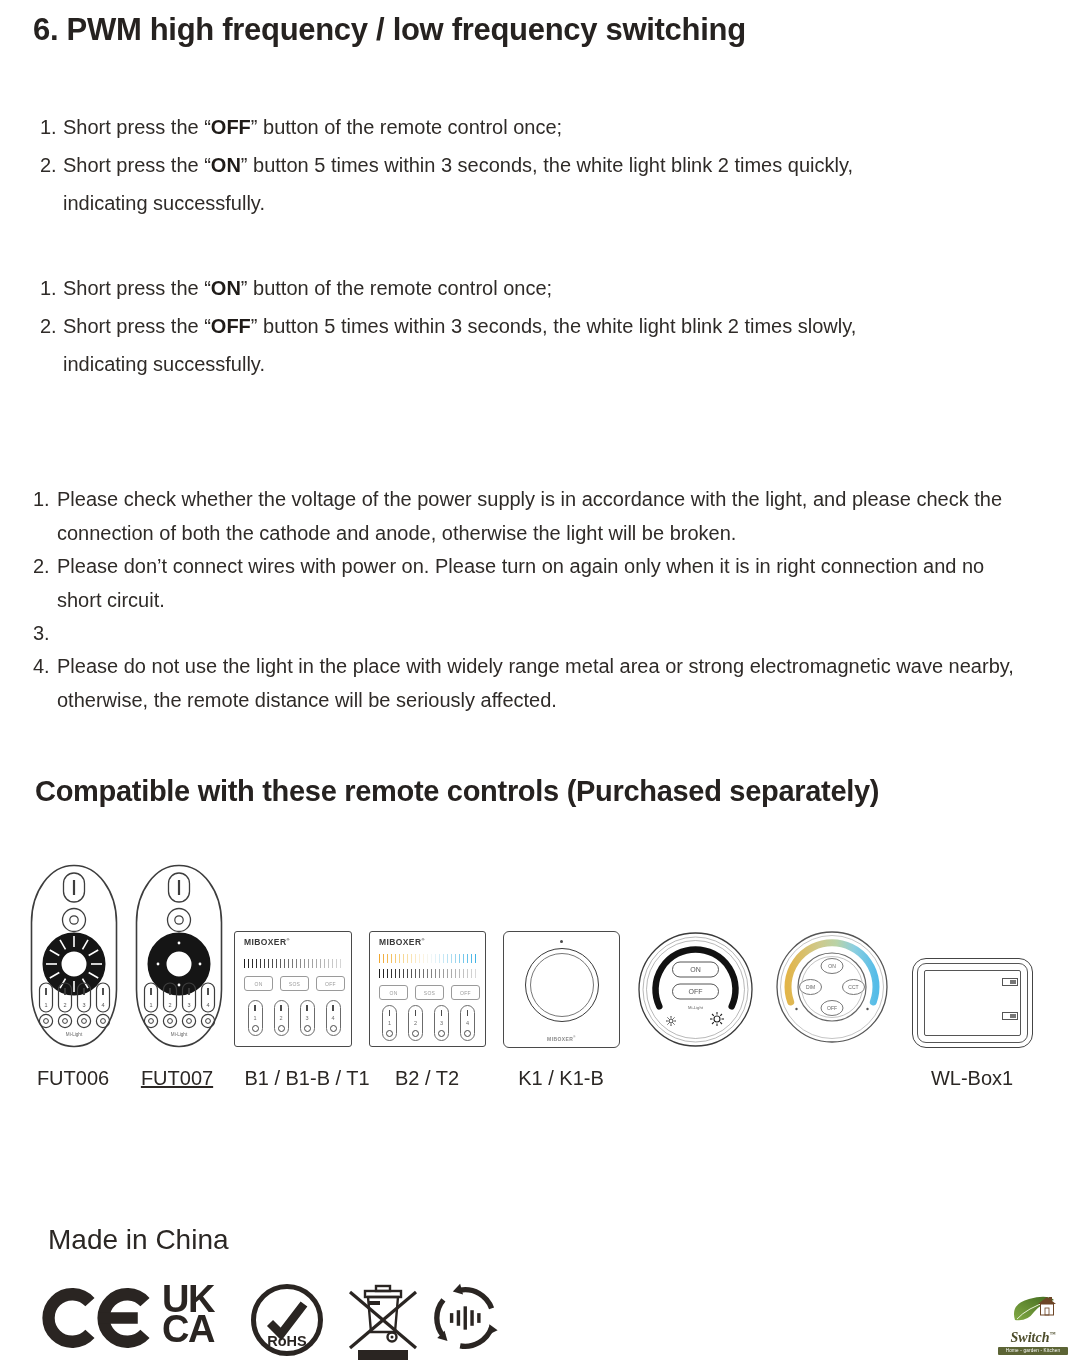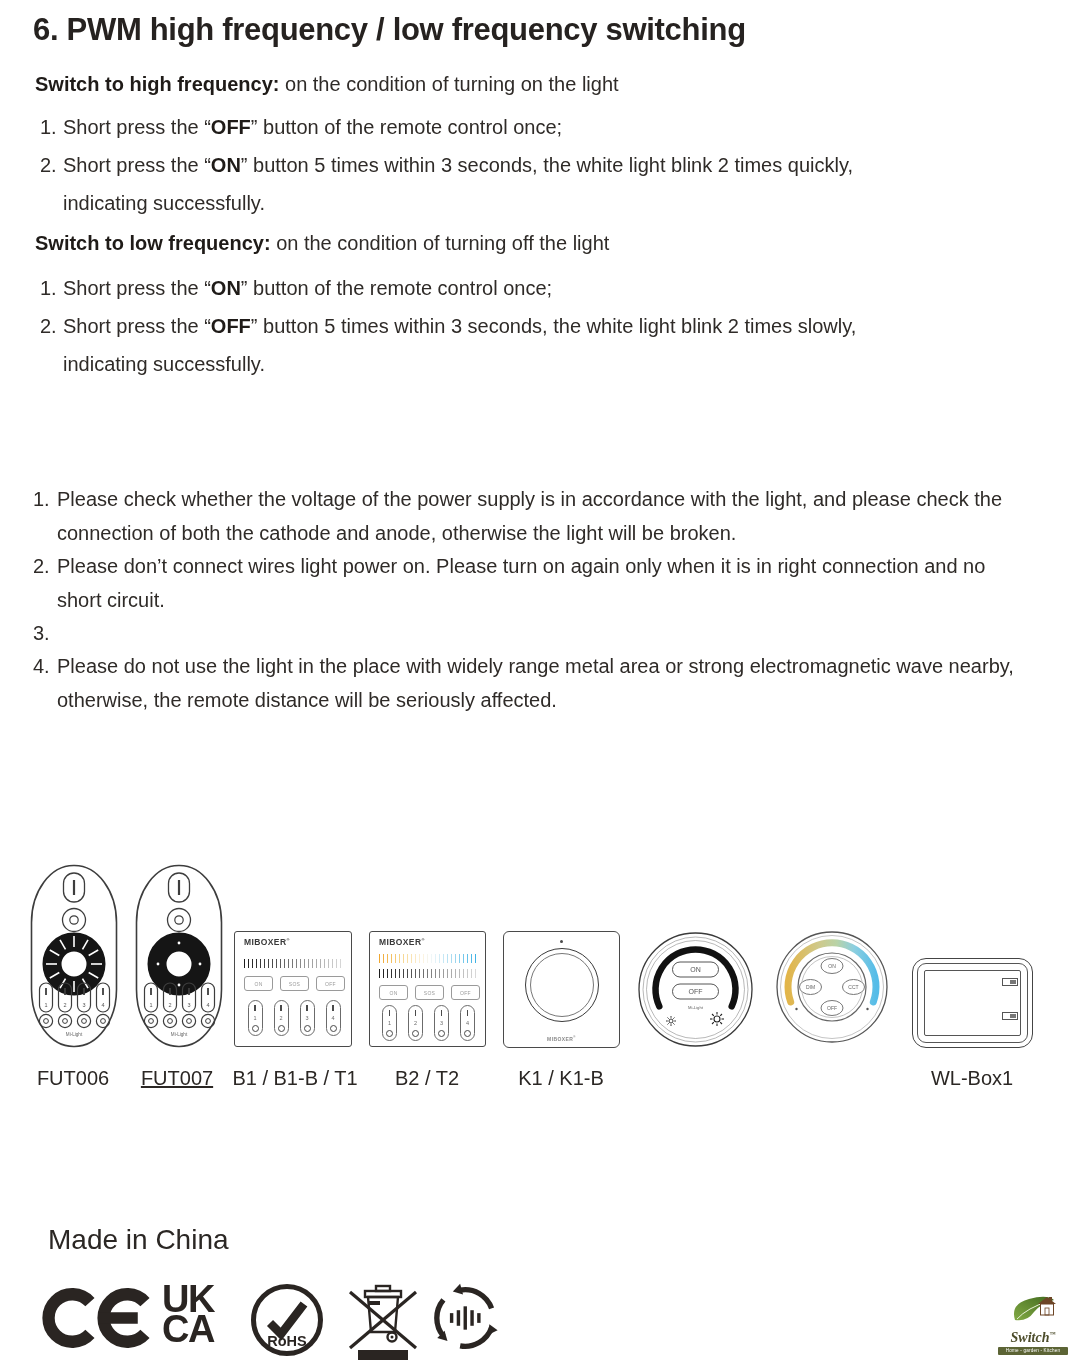--- a/index.html
+++ b/index.html
@@ -50,61 +50,56 @@
   .hg-name sup{font-size:6px;}
   .hg-bar{margin-top:2px;background:#5c6435;color:#fff;font-size:4.6px;line-height:8px;height:8px;border-radius:1px;letter-spacing:.2px;}
 </style>
 </head>
 <body>
 
 <div id="page">
 
   <h1 class="sec" style="left:33px;top:12px;">6. PWM high frequency / low frequency switching</h1>
 
-  <div class="lead" style="top:72px;">
-    <b>Switch to high frequency:</b><span>&nbsp;on the condition of turning on the light</span>
-  </div>
   <div class="li6" style="top:108px;">
     <span class="num">1.</span>
     <span class="t"><span>Short press the “</span><b>OFF</b><span>” button of the remote control once;</span></span>
   </div>
   <div class="li6" style="top:146px;">
     <span class="num">2.</span>
     <span class="t"><span>Short press the “</span><b>ON</b><span>” button 5 times within 3 seconds, the white light blink 2 times quickly, indicating successfully.</span></span>
   </div>
 
-  <div class="lead" style="top:231px;">
-    <b>Switch to low frequency:</b><span>&nbsp;on the condition of turning off the light</span>
-  </div>
   <div class="li6" style="top:269px;">
     <span class="num">1.</span>
     <span class="t"><span>Short press the “</span><b>ON</b><span>” button of the remote control once;</span></span>
   </div>
   <div class="li6" style="top:307px;">
     <span class="num">2.</span>
     <span class="t"><span>Short press the “</span><b>OFF</b><span>” button 5 times within 3 seconds, the white light blink 2 times slowly, indicating successfully.</span></span>
   </div>
 
 
   <div class="li7" style="top:483px;">
     <span class="num">1.</span>
     <span class="t">Please check whether the voltage of the power supply is in accordance with the light, and please check the connection of both the cathode and anode, otherwise the light will be broken.</span>
   </div>
   <div class="li7" style="top:550px;">
     <span class="num">2.</span>
-    <span class="t">Please don’t connect wires light power on. Please turn on again only when it is in right connection and no short circuit.</span>
+    <span class="t">Please don’t connect wires with power on. Please turn on again only when it is in right connection and no short circuit.</span>
   </div>
   <div class="li7" style="top:617px;">
     <span class="num">3.</span>
   </div>
   <div class="li7" style="top:650px;">
     <span class="num">4.</span>
     <span class="t">Please do not use the light in the place with widely range metal area or strong electromagnetic wave nearby, otherwise, the remote distance will be seriously affected.</span>
   </div>
 
+  <h1 class="sec" style="left:35px;top:775px;font-size:29px;">Compatible with these remote controls (Purchased separately)</h1>
 
   <div class="abs" style="left:0;top:860px;width:1071px;height:270px;">
 
     <svg class="abs" style="left:30px;top:4px;" width="88" height="184" viewBox="0 0 88 184">
       <rect x="1.5" y="1.5" width="85" height="181" rx="42" ry="57" fill="#fff" stroke="#3d3d3d" stroke-width="1.6"></rect>
       <rect x="33.5" y="9" width="21" height="29" rx="10.5" fill="none" stroke="#3d3d3d" stroke-width="1.3"></rect>
       <line x1="44" y1="16" x2="44" y2="31" stroke="#3d3d3d" stroke-width="2.2"></line>
       <circle cx="44" cy="56" r="11.5" fill="none" stroke="#3d3d3d" stroke-width="1.3"></circle>
       <circle cx="44" cy="56" r="4.2" fill="none" stroke="#3d3d3d" stroke-width="1.2"></circle>
       <circle cx="44" cy="100" r="22" fill="none" stroke="#151515" stroke-width="19"></circle>
@@ -329,21 +324,21 @@
           <span></span>
         </div>
     </div>
 
     <div class="devlabel" style="left:-2px;">
         <div>FUT006</div>
       </div>
     <div class="devlabel" style="left:102px;text-decoration:underline;">
         <div>FUT007</div>
       </div>
-    <div class="devlabel" style="left:220px;">
+    <div class="devlabel" style="left:232px;">
         <div>B1 / B1-B / T1</div>
       </div>
     <div class="devlabel" style="left:352px;">
         <div>B2 / T2</div>
       </div>
     <div class="devlabel" style="left:486px;">
         <div>K1 / K1-B</div>
       </div>
     <div class="devlabel" style="left:897px;">
         <div>WL-Box1</div>

